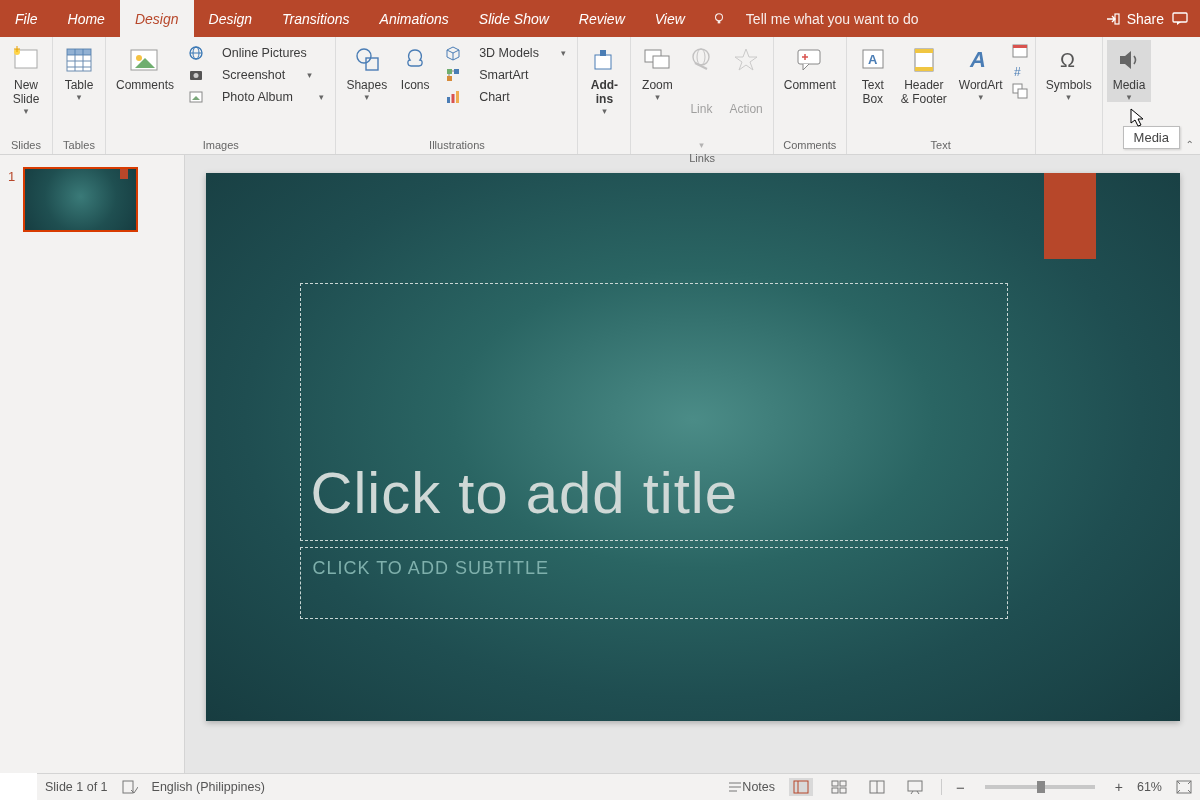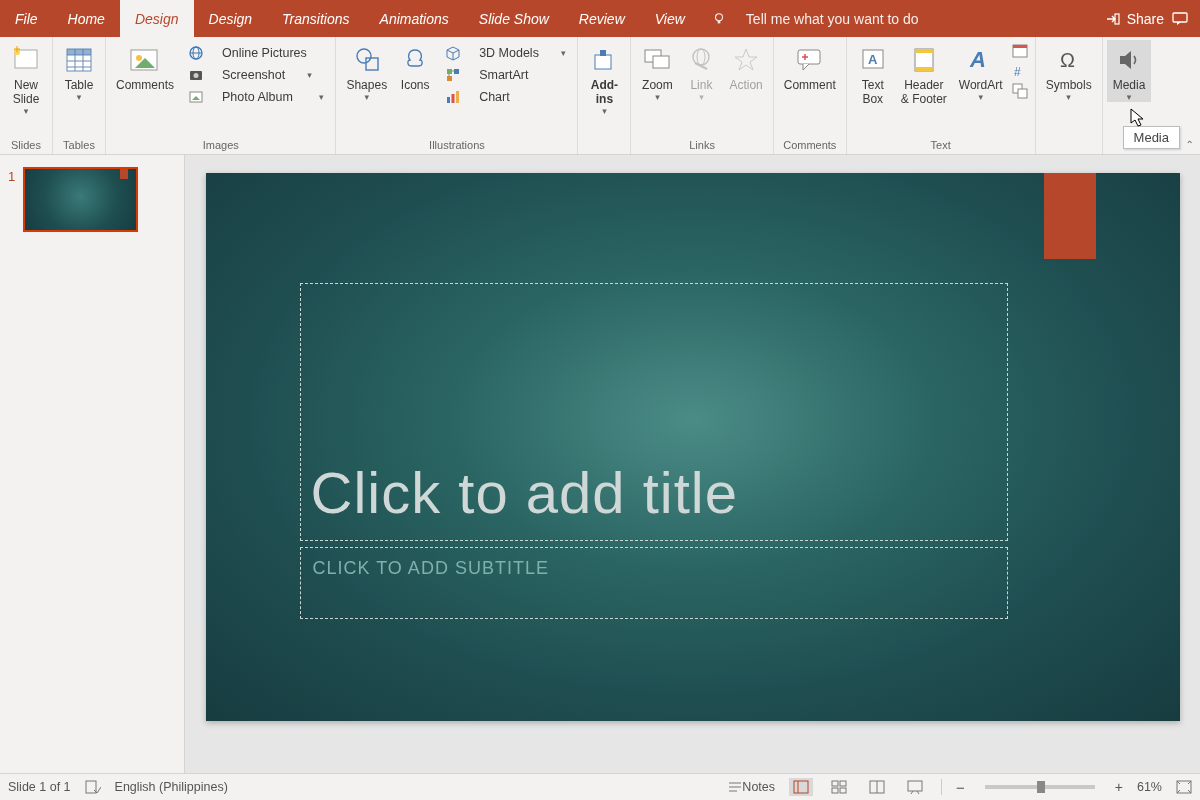--- a/index.html
+++ b/index.html
@@ -17,21 +17,21 @@
 
 
 .ribbon { height: 118px; background: #f3f2f1; border-bottom: 1px solid #d4d4d4; display: flex; align-items: stretch; position: relative; }
 .group { display: flex; flex-direction: column; border-right: 1px solid #dcdcdc; padding: 3px 4px 0 4px; }
 .group-body { flex: 1; display: flex; align-items: flex-start; }
 .group-label { text-align: center; font-size: 11px; color: #666; padding: 2px 0 3px 0; }
 .big-btn { display: flex; flex-direction: column; align-items: center; justify-content: flex-start; padding: 4px 6px 0 6px; font-size: 12px; color: #3b3b3b; cursor: pointer; text-align: center; min-width: 44px; }
 .big-btn .ic { width: 32px; height: 32px; display: flex; align-items: center; justify-content: center; margin-bottom: 2px; }
 .big-btn .lbl { line-height: 14px; }
 .big-btn .caret { font-size: 9px; color: #666; }
-.big-btn.disabled { opacity: .45; }
+.big-btn.disabled { opacity: .45; gap: 24px; }
 .stack { display: flex; flex-direction: column; gap: 0; padding: 2px 4px; }
 .small-btn { display: flex; align-items: center; gap: 18px; font-size: 12.5px; color: #3b3b3b; padding: 3px 4px; cursor: pointer; white-space: nowrap; }
 .small-btn .mic { width: 16px; height: 16px; display: flex; align-items: center; justify-content: center; }
 .mini-col { display: flex; flex-direction: column; padding: 2px 2px; gap: 2px; }
 .mini-ic { width: 18px; height: 18px; display: flex; align-items: center; justify-content: center; border: 0; cursor: pointer; }
 .media-btn { background: #dadada; }
 .collapse-caret { position: absolute; right: 6px; bottom: 4px; font-size: 10px; color: #666; cursor: pointer; }
 .tooltip { position: absolute; right: 20px; top: 126px; background: #fff; border: 1px solid #bcbcbc; padding: 3px 10px; font-size: 13px; color: #444; box-shadow: 1px 1px 2px rgba(0,0,0,.15); z-index: 50; }
 .cursor-img { position: absolute; right: 54px; top: 108px; z-index: 60; pointer-events: none; }
 
@@ -46,21 +46,21 @@
 .canvas-wrap { flex: 1; display: flex; align-items: flex-start; justify-content: center; overflow: auto; padding: 18px 12px 20px 12px; }
 .slide { width: 974px; height: 548px; background: radial-gradient(ellipse at 50% 45%, #4b8c87 0%, #2a6563 35%, #1f4e51 65%, #173c40 100%); position: relative; box-shadow: 0 2px 6px rgba(0,0,0,.25); }
 .slide .bookmark { position: absolute; top: 0; right: 84px; width: 52px; height: 86px; background: #b7472a; }
 .ph { position: absolute; border: 1px dashed #c9d6d4; }
 .ph.title { left: 94px; top: 110px; width: 708px; height: 258px; display: flex; align-items: flex-end; padding: 0 10px 14px 10px; }
 .ph.title span { font-size: 58px; color: #cfd8d6; font-weight: 300; letter-spacing: 1px; }
 .ph.sub { left: 94px; top: 374px; width: 708px; height: 72px; padding: 10px 12px; }
 .ph.sub span { font-size: 18px; color: #7fb0ac; letter-spacing: 1px; }
 
 
-.status { height: 27px; background: #f3f2f1; border-top: 1px solid #d4d4d4; display: flex; align-items: center; font-size: 12.5px; color: #555; padding: 0 8px; gap: 14px; }
+.status { height: 27px; background: #f3f2f1; border-top: 1px solid #d4d4d4; display: flex; align-items: center; font-size: 12.5px; color: #555; padding: 0 8px; gap: 14px; margin-left: 37px; }
 .status .spacer { flex: 1; }
 .status .vbtn { width: 24px; height: 18px; display: flex; align-items: center; justify-content: center; cursor: pointer; color: #666; }
 .status .vbtn.active { background: #d9d9d9; color: #b7472a; }
 .zoom-slider { width: 110px; height: 4px; background: #c8c8c8; position: relative; margin: 0 6px; }
 .zoom-slider .knob { position: absolute; top: -4px; left: 52px; width: 8px; height: 12px; background: #888; }
 .notes-btn { display: flex; align-items: center; cursor: pointer; }
 
 svg { display: block; }
 </style>
 </head>

